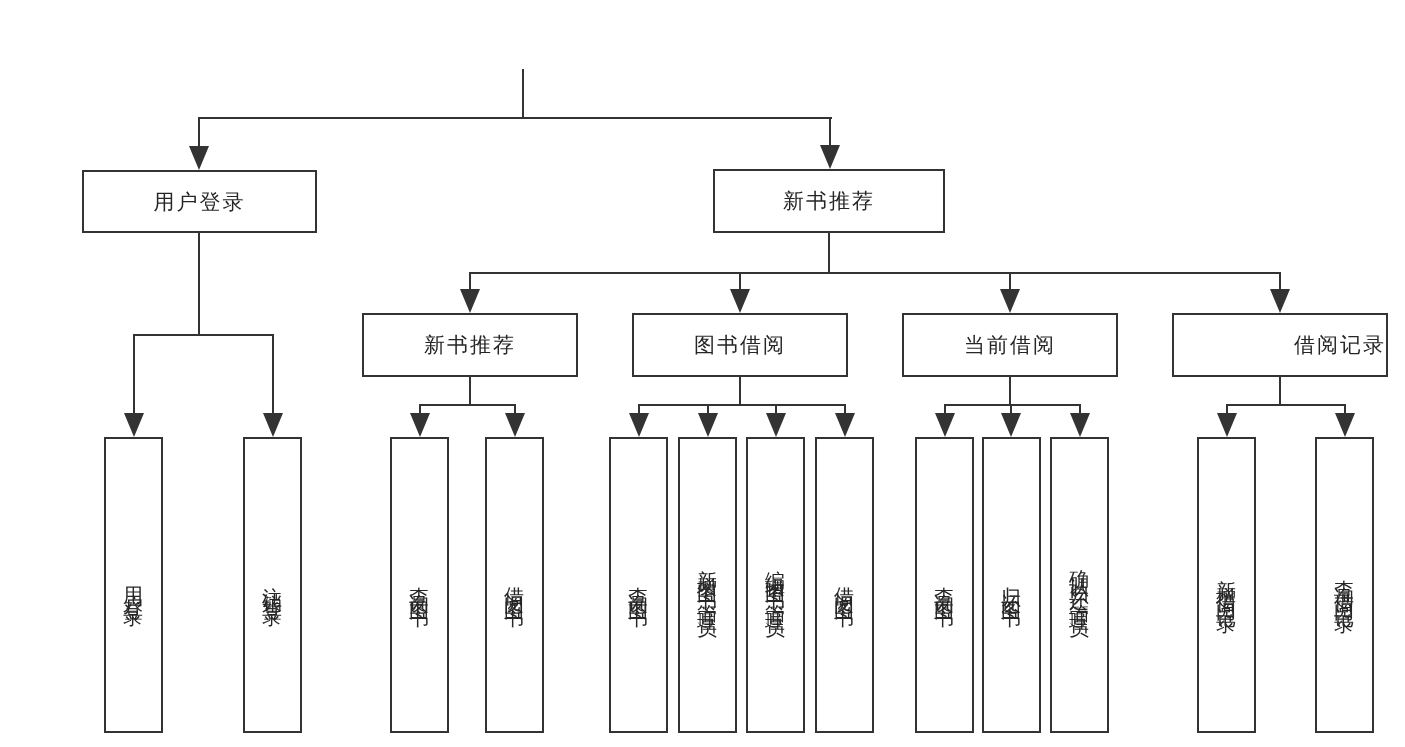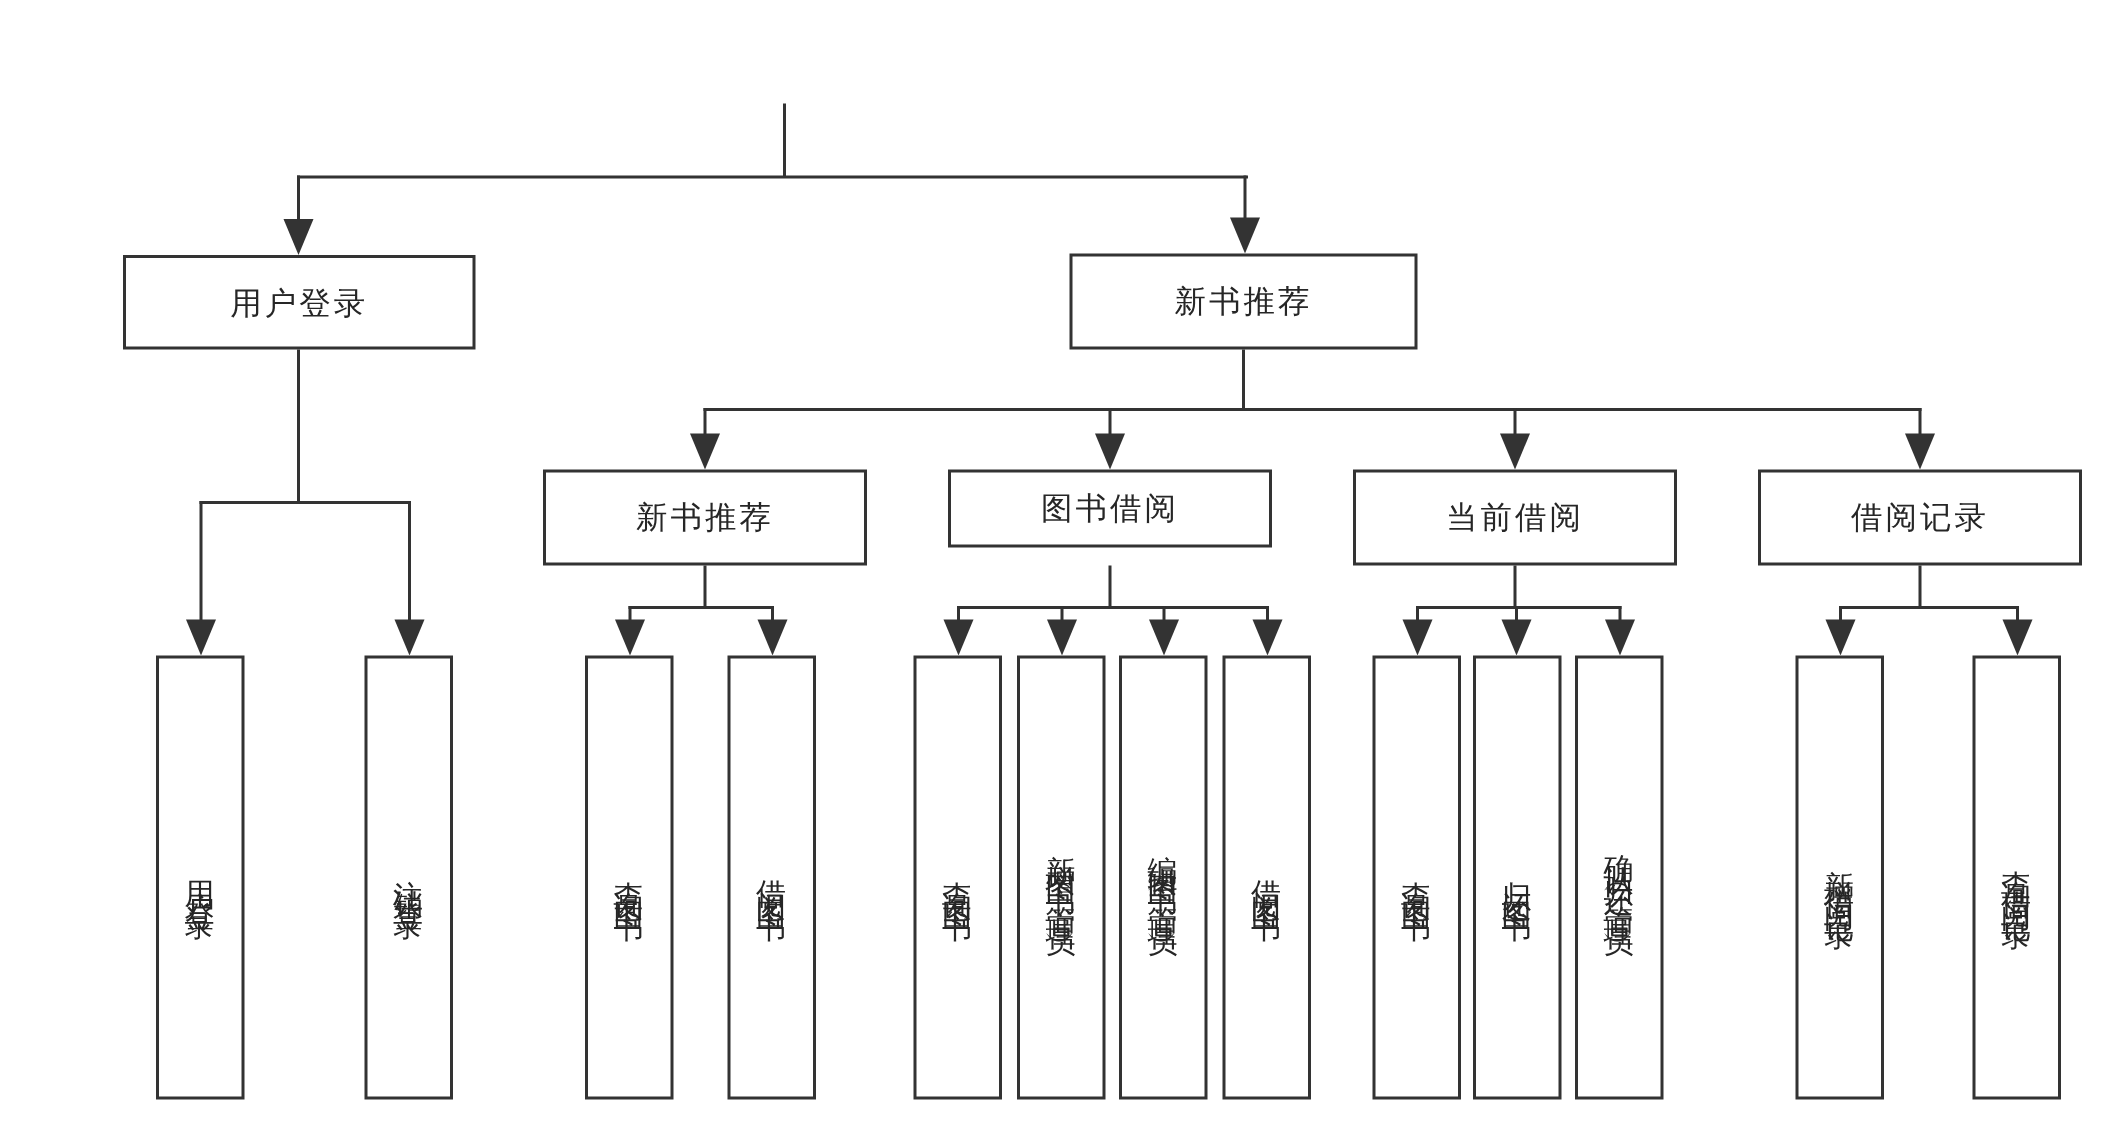--- a/index.html
+++ b/index.html
@@ -81,27 +81,27 @@
   <div class="vline" style="left:739px; top:272px; width:2px; height:19px;"></div>
   <div class="arrow" style="left:730px; top:289px;"></div>
   <div class="vline" style="left:1009px; top:272px; width:2px; height:19px;"></div>
   <div class="arrow" style="left:1000px; top:289px;"></div>
   <div class="vline" style="left:1279px; top:272px; width:2px; height:19px;"></div>
   <div class="arrow" style="left:1270px; top:289px;"></div>
 
   <div class="node" style="left:362px; top:313px; width:216px; height:64px;">
     <span>新书推荐</span>
   </div>
-  <div class="node" style="left:632px; top:313px; width:216px; height:52px;justify-content:center;">
+  <div class="node" style="left:632px; top:313px; width:216px; height:64px;justify-content:center;">
     <span>图书借阅</span>
   </div>
   <div class="node" style="left:902px; top:313px; width:216px; height:64px;">
     <span>当前借阅</span>
   </div>
-  <div class="node" style="left:1172px; top:313px; width:216px; height:64px;">
+  <div class="node" style="left:1172px; top:313px; width:216px; height:64px;justify-content:flex-end;">
     <span>借阅记录</span>
   </div>
 
   <div class="vline" style="left:469px; top:377px; width:2px; height:28px;"></div>
   <div class="hline" style="left:419px; top:404px; width:97px; height:2px;"></div>
   <div class="vline" style="left:419px; top:404px; width:2px; height:11px;"></div>
   <div class="arrow" style="left:410px; top:413px;"></div>
   <div class="vline" style="left:514px; top:404px; width:2px; height:11px;"></div>
   <div class="arrow" style="left:505px; top:413px;"></div>
 

